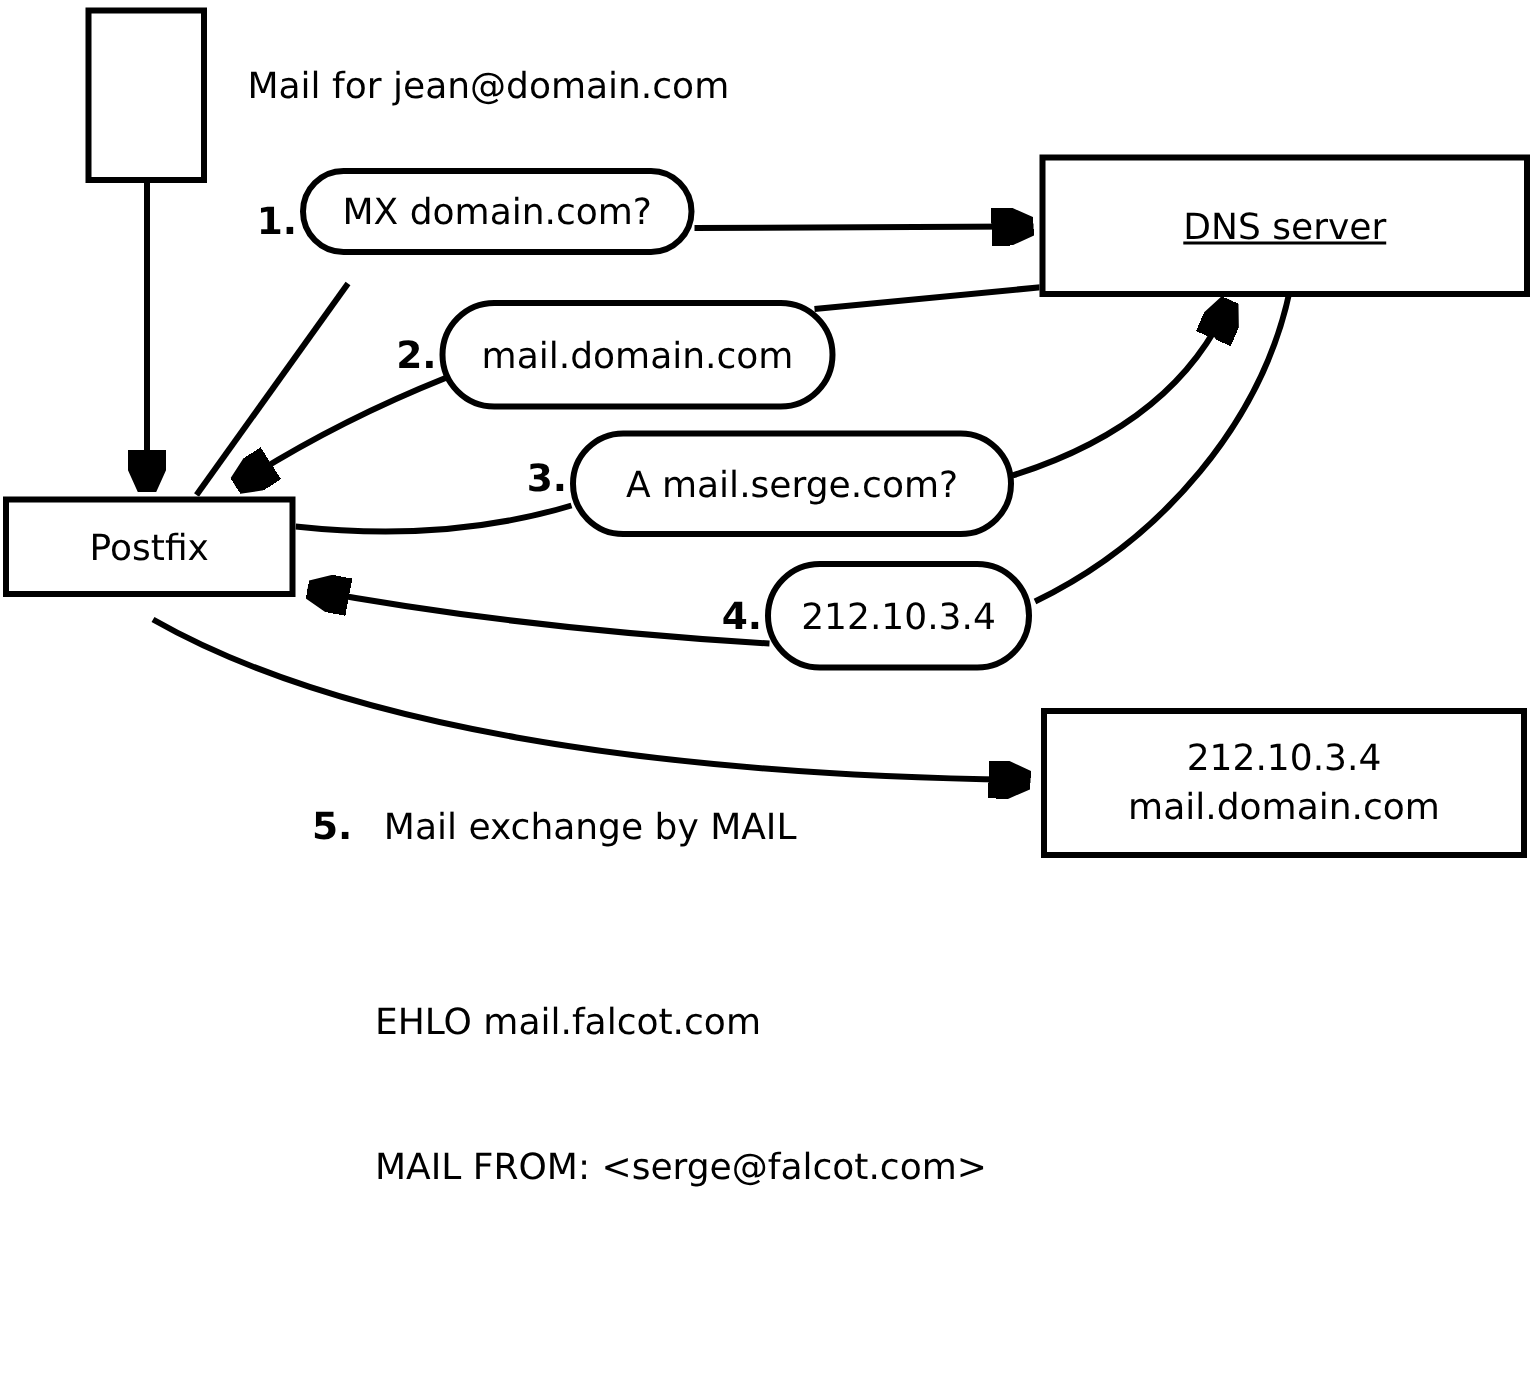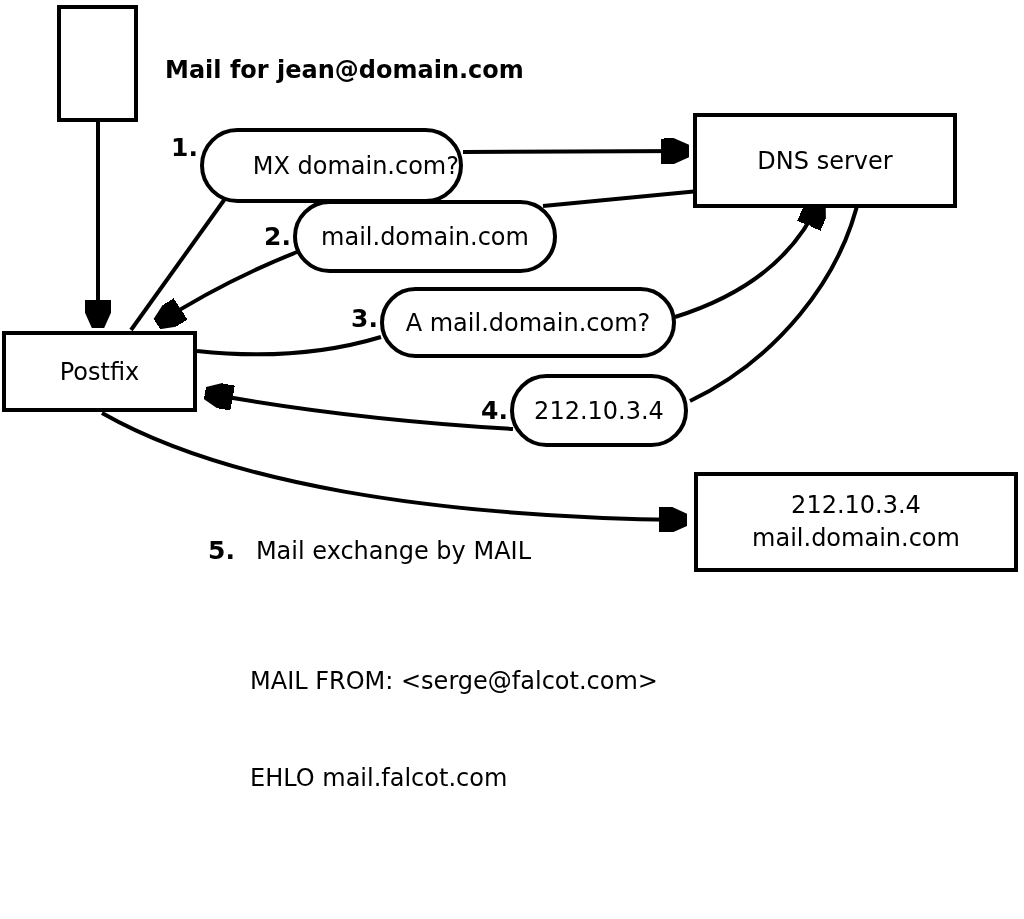--- a/index.html
+++ b/index.html
@@ -42,63 +42,63 @@
     <path d="M 297 252 Q 222 282 157 324" marker-end="url(#arrow)"></path>
     <path d="M 197 351 Q 298 362 381 337"></path>
     <path d="M 675 317 C 745 295 795 258 820 200" marker-end="url(#arrow)"></path>
     <path d="M 860 193 C 842 280 775 360 690 401"></path>
     <path d="M 513 429 Q 345 419 205 393" marker-end="url(#arrow)"></path>
     <path d="M 102 413 C 225 483 430 517 687 520" marker-end="url(#arrow)"></path>
   </svg>
 
   <div class="node" style="left:57px;top:5px;width:81px;height:117px;"></div>
 
-  <div class="title" style="left:165px;top:56px;font-weight:bold;">Mail for jean@domain.com</div>
+  <div class="title" style="left:165px;top:43px;">Mail for jean@domain.com</div>
 
-  <div class="node" style="left:2px;top:331px;width:195px;height:81px;">
+  <div class="node" style="left:2px;top:331px;width:195px;height:67px;">
     <span>Postfix</span>
   </div>
 
-  <div class="node" style="left:693px;top:113px;width:264px;height:95px;">
+  <div class="node" style="left:693px;top:103px;width:327px;height:95px;text-decoration:underline;">
     <span>DNS server</span>
   </div>
 
   <div class="node" style="left:694px;top:472px;width:324px;height:100px;flex-direction:column;line-height:33px;">
     <span>212.10.3.4</span>
     <span>mail.domain.com</span>
   </div>
 
   <div class="numlabel" style="left:130px;top:135px;width:68px;">1.</div>
-  <div class="node pill" style="left:200px;top:128px;width:263px;height:75px;justify-content:flex-end;">
+  <div class="node pill" style="left:200px;top:112px;width:263px;height:58px;">
     <span>MX domain.com?</span>
   </div>
 
   <div class="numlabel" style="left:223px;top:224px;width:68px;">2.</div>
   <div class="node pill" style="left:293px;top:200px;width:264px;height:73px;">
     <span>mail.domain.com</span>
   </div>
 
   <div class="numlabel" style="left:310px;top:306px;width:68px;">3.</div>
   <div class="node pill" style="left:380px;top:287px;width:296px;height:71px;">
-    <span>A mail.domain.com?</span>
+    <span>A mail.serge.com?</span>
   </div>
 
   <div class="numlabel" style="left:440px;top:398px;width:68px;">4.</div>
   <div class="node pill" style="left:510px;top:374px;width:178px;height:73px;">
     <span>212.10.3.4</span>
   </div>
 
   <div class="steprow" style="left:208px;top:537px;">
     <span class="num">5.</span>
     <span>Mail exchange by MAIL</span>
   </div>
 
   <div class="smtp" style="left:250px;top:600px;">
+    <div>EHLO mail.falcot.com</div>
     <div>MAIL FROM: &lt;serge@falcot.com&gt;</div>
-    <div>EHLO mail.falcot.com</div>
     
     
     
     
     
     
     
   </div>
 
 </div>

